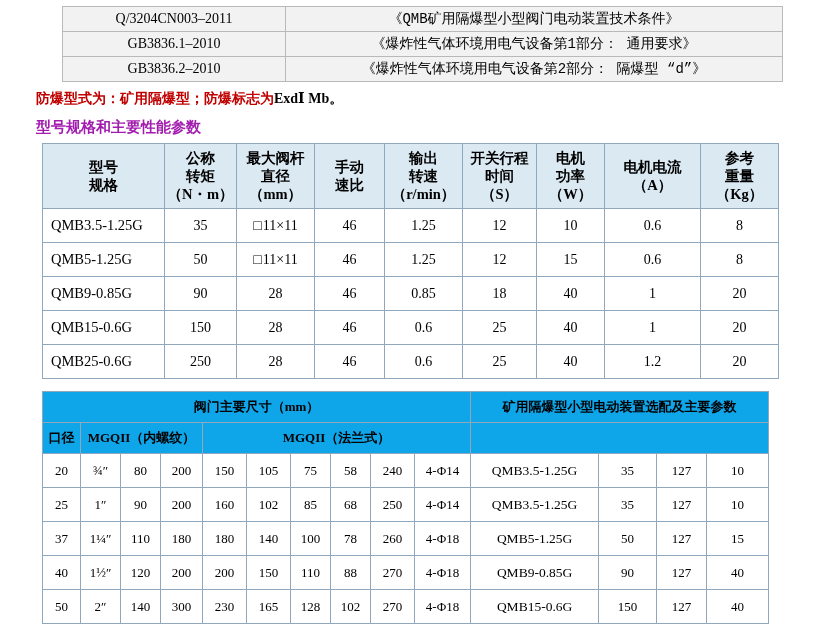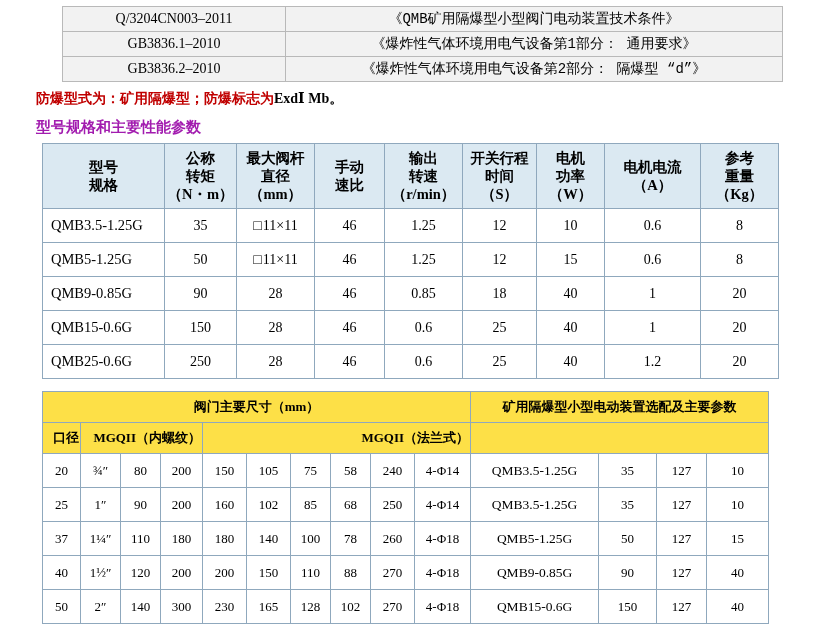--- a/index.html
+++ b/index.html
@@ -98,25 +98,25 @@
     width: 710px;
     table-layout: fixed;
   }
   .dim-table th, .dim-table td {
     border: 1px solid #8fa8bd;
     text-align: center;
     font-size: 13px;
     padding: 2px 1px;
   }
   .dim-table thead th {
-    background: #fde047;
+    background: #0ea5e9;
     font-weight: bold;
     height: 26px;
   }
-  .dim-table thead th.h2 { height: 26px; text-align: right; }
+  .dim-table thead th.h2 { height: 26px; }
   .dim-table thead th.h3 { height: 30px; line-height: 1.15; }
   .dim-table tbody td {
     background: #ffffff;
     height: 29px;
     font-size: 13px;
   }
   .dim-table tbody td.modelcell {
     font-size: 13.5px;
   }
 </style>

